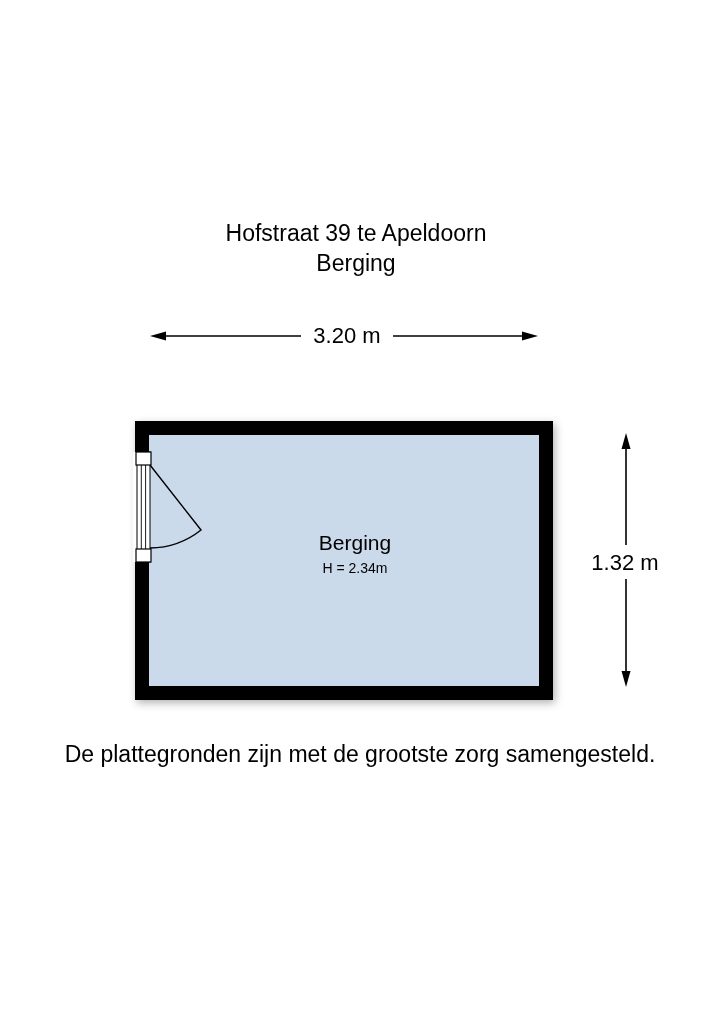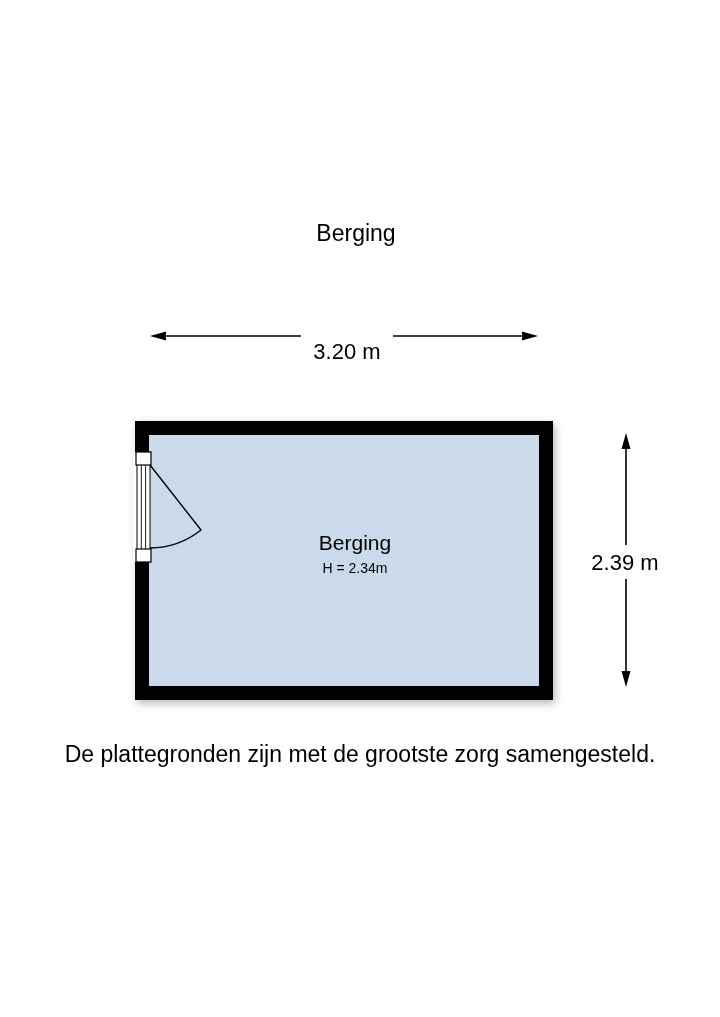--- a/index.html
+++ b/index.html
@@ -30,21 +30,21 @@
     width: 720px;
     height: 1017px;
   }
   .walls { filter: drop-shadow(2px 3px 4px rgba(0,0,0,0.30)); }
 
   .dim-label {
     font-size: 22px;
     text-align: center;
     white-space: nowrap;
   }
-  .h-dim-label { top: 323px; left: 287px; width: 120px; margin-top: 16px; }
+  .h-dim-label { top: 323px; left: 287px; width: 120px; }
   .v-dim-label { top: 550px; left: 565px; width: 120px; }
 
   .room-name {
     top: 531px;
     left: 255px;
     width: 200px;
     text-align: center;
     font-size: 21px;
     white-space: nowrap;
   }
@@ -64,20 +64,21 @@
     text-align: center;
     font-size: 23px;
     line-height: 29px;
     white-space: nowrap;
   }
 </style>
 </head>
 <body>
 
 <div class="abs title-block">
+  <div>Hofstraat 39 te Apeldoorn</div>
   <div>Berging</div>
 </div>
 
 <svg class="abs plan-svg" viewBox="0 0 720 1017" xmlns="http://www.w3.org/2000/svg">
 
   <g stroke="#000000" stroke-width="1.6" fill="#000000">
     <polygon points="150,336 166,331.5 166,340.5" stroke="none"></polygon>
     <line x1="163" y1="336" x2="301" y2="336"></line>
     <line x1="393" y1="336" x2="525" y2="336"></line>
     <polygon points="538,336 522,331.5 522,340.5" stroke="none"></polygon>
@@ -100,20 +101,20 @@
     <rect x="137" y="452" width="13" height="110" fill="#ffffff" stroke="#000000" stroke-width="1"></rect>
     <line x1="141.3" y1="465" x2="141.3" y2="549" stroke="#000000" stroke-width="0.9"></line>
     <line x1="145.6" y1="465" x2="145.6" y2="549" stroke="#000000" stroke-width="0.9"></line>
     <rect x="136" y="452" width="15" height="13" fill="#ffffff" stroke="#000000" stroke-width="1.2"></rect>
     <rect x="136" y="549" width="15" height="13" fill="#ffffff" stroke="#000000" stroke-width="1.2"></rect>
     <path d="M 150 465 L 201 530 A 83 83 0 0 1 150 548" fill="none" stroke="#000000" stroke-width="1.4"></path>
   </g>
 </svg>
 
 <div class="abs dim-label h-dim-label">3.20 m</div>
-<div class="abs dim-label v-dim-label">2.39 m</div>
+<div class="abs dim-label v-dim-label">1.32 m</div>
 
 <div class="abs room-name">Berging</div>
 <div class="abs room-height">H = 2.34m</div>
 
 <div class="abs footer-block">
   <div>De plattegronden zijn met de grootste zorg samengesteld.</div>
 </div>
 
 </body></html>

